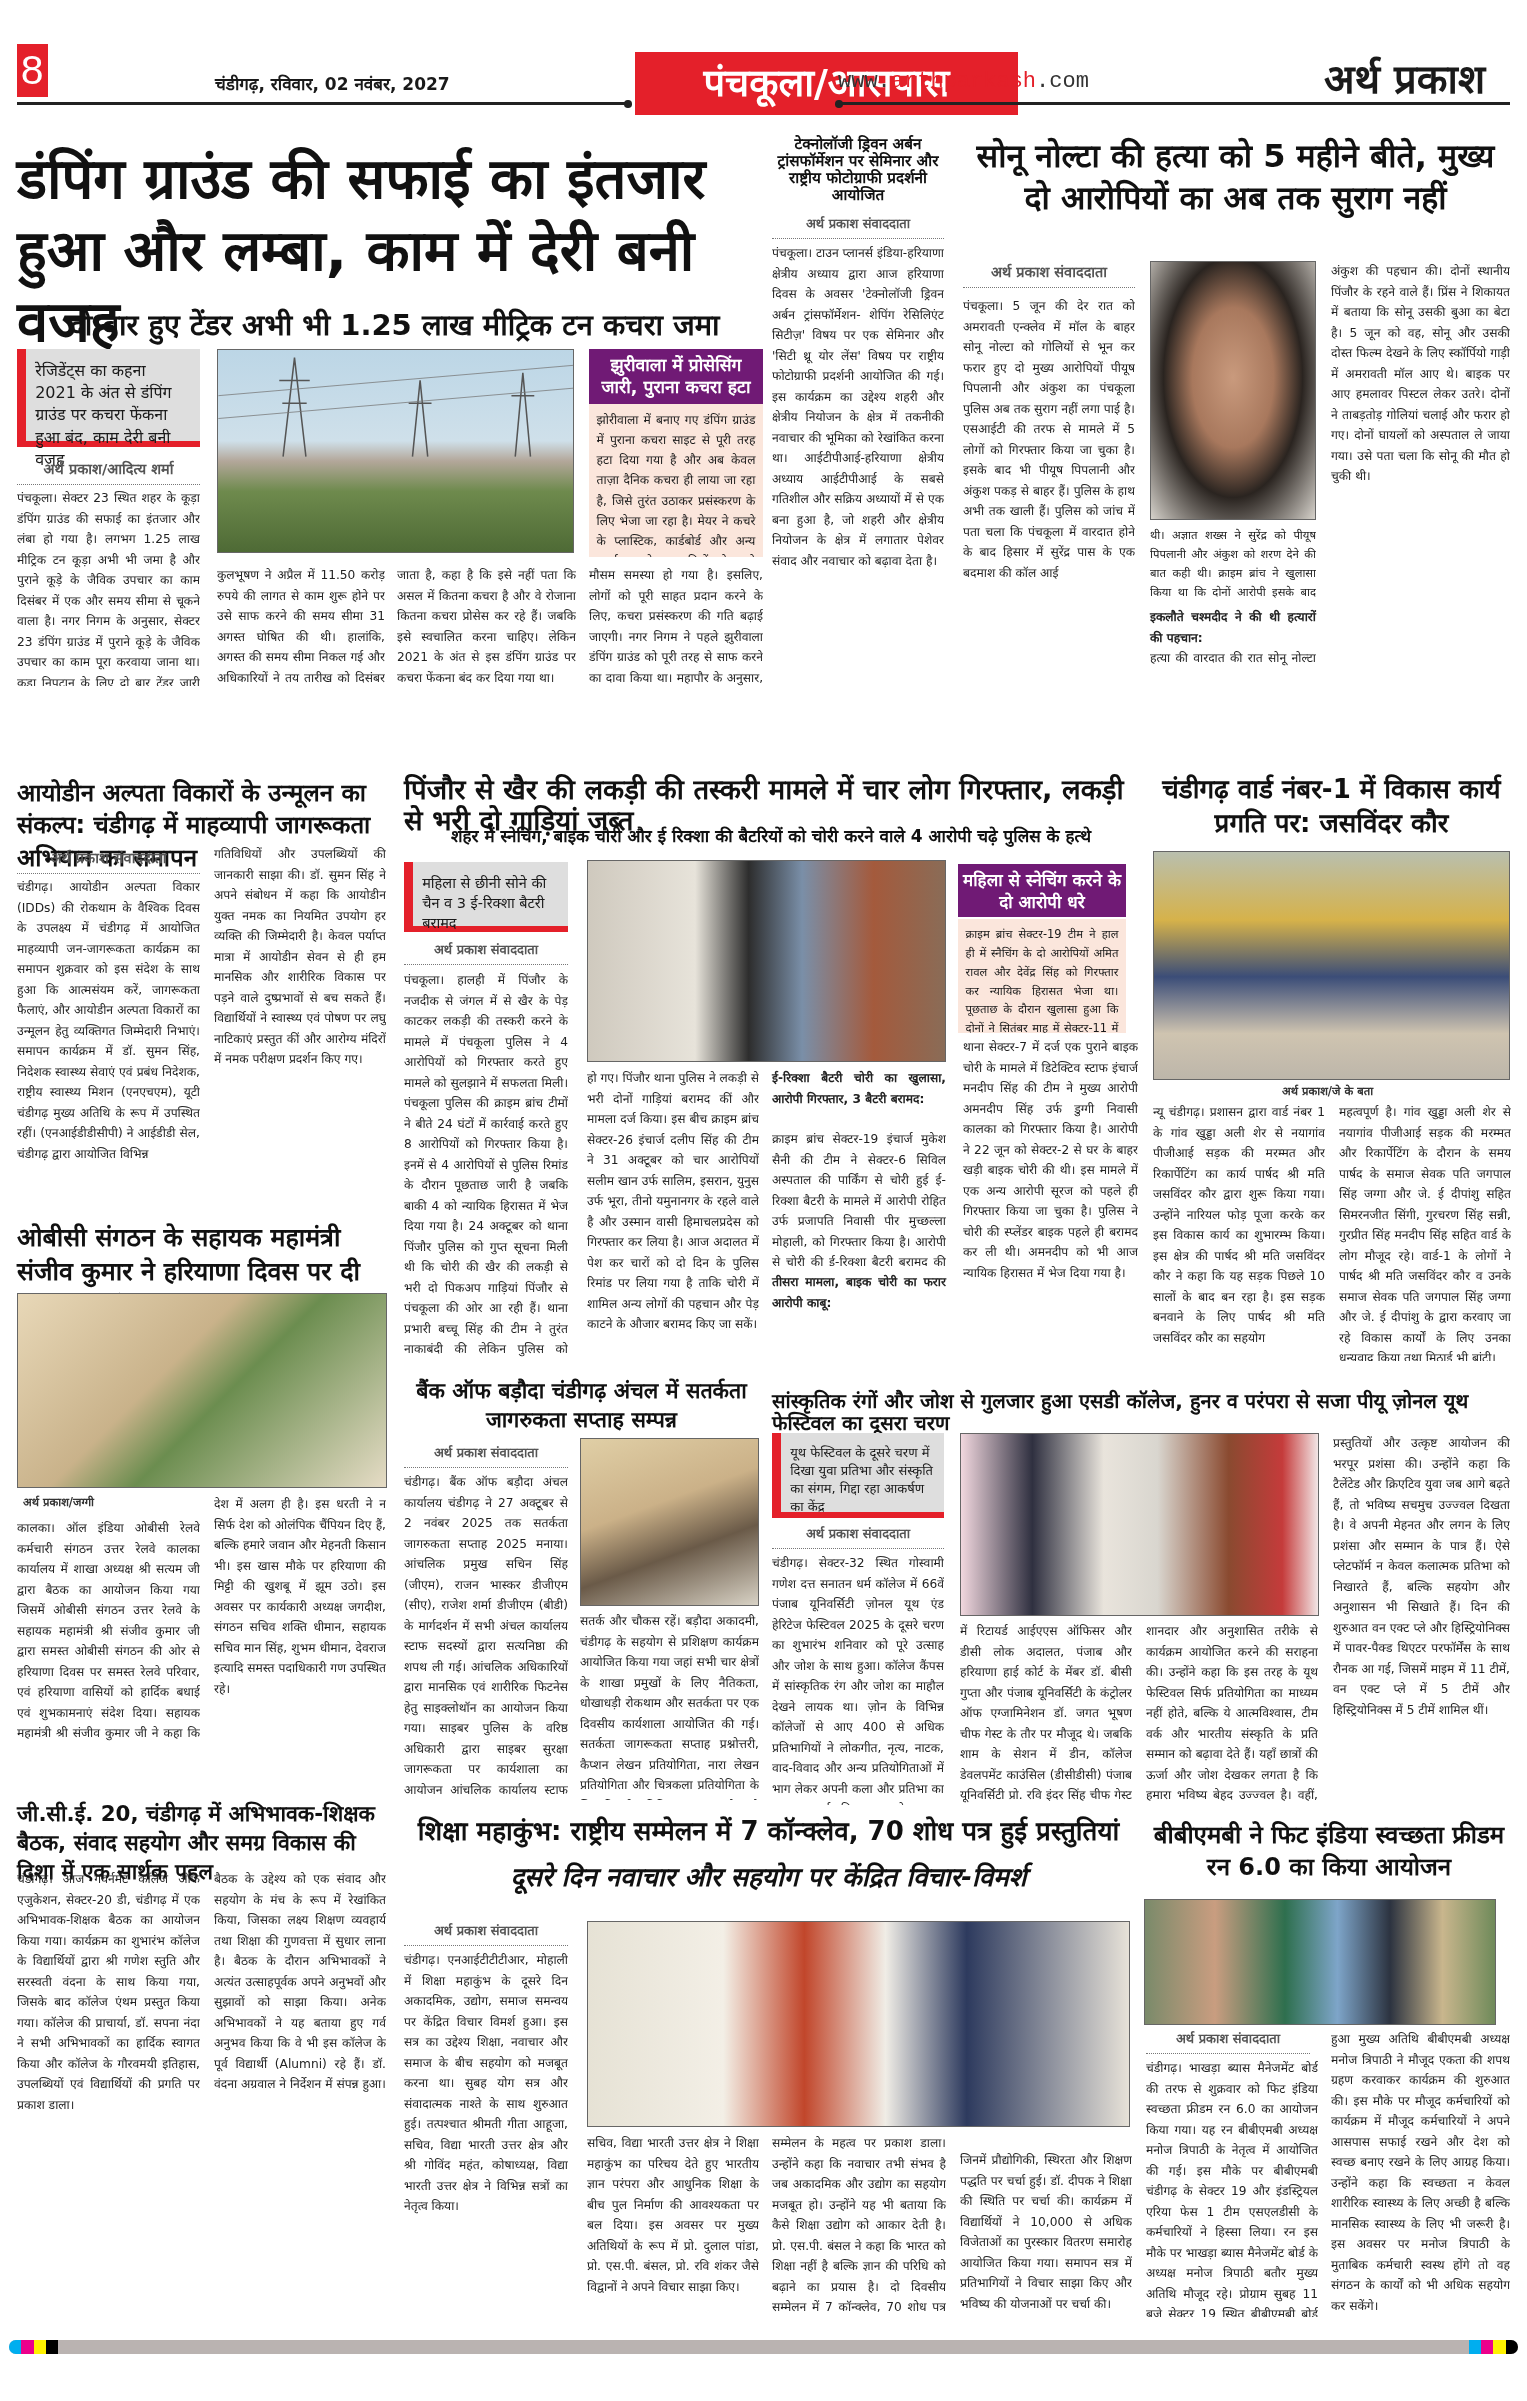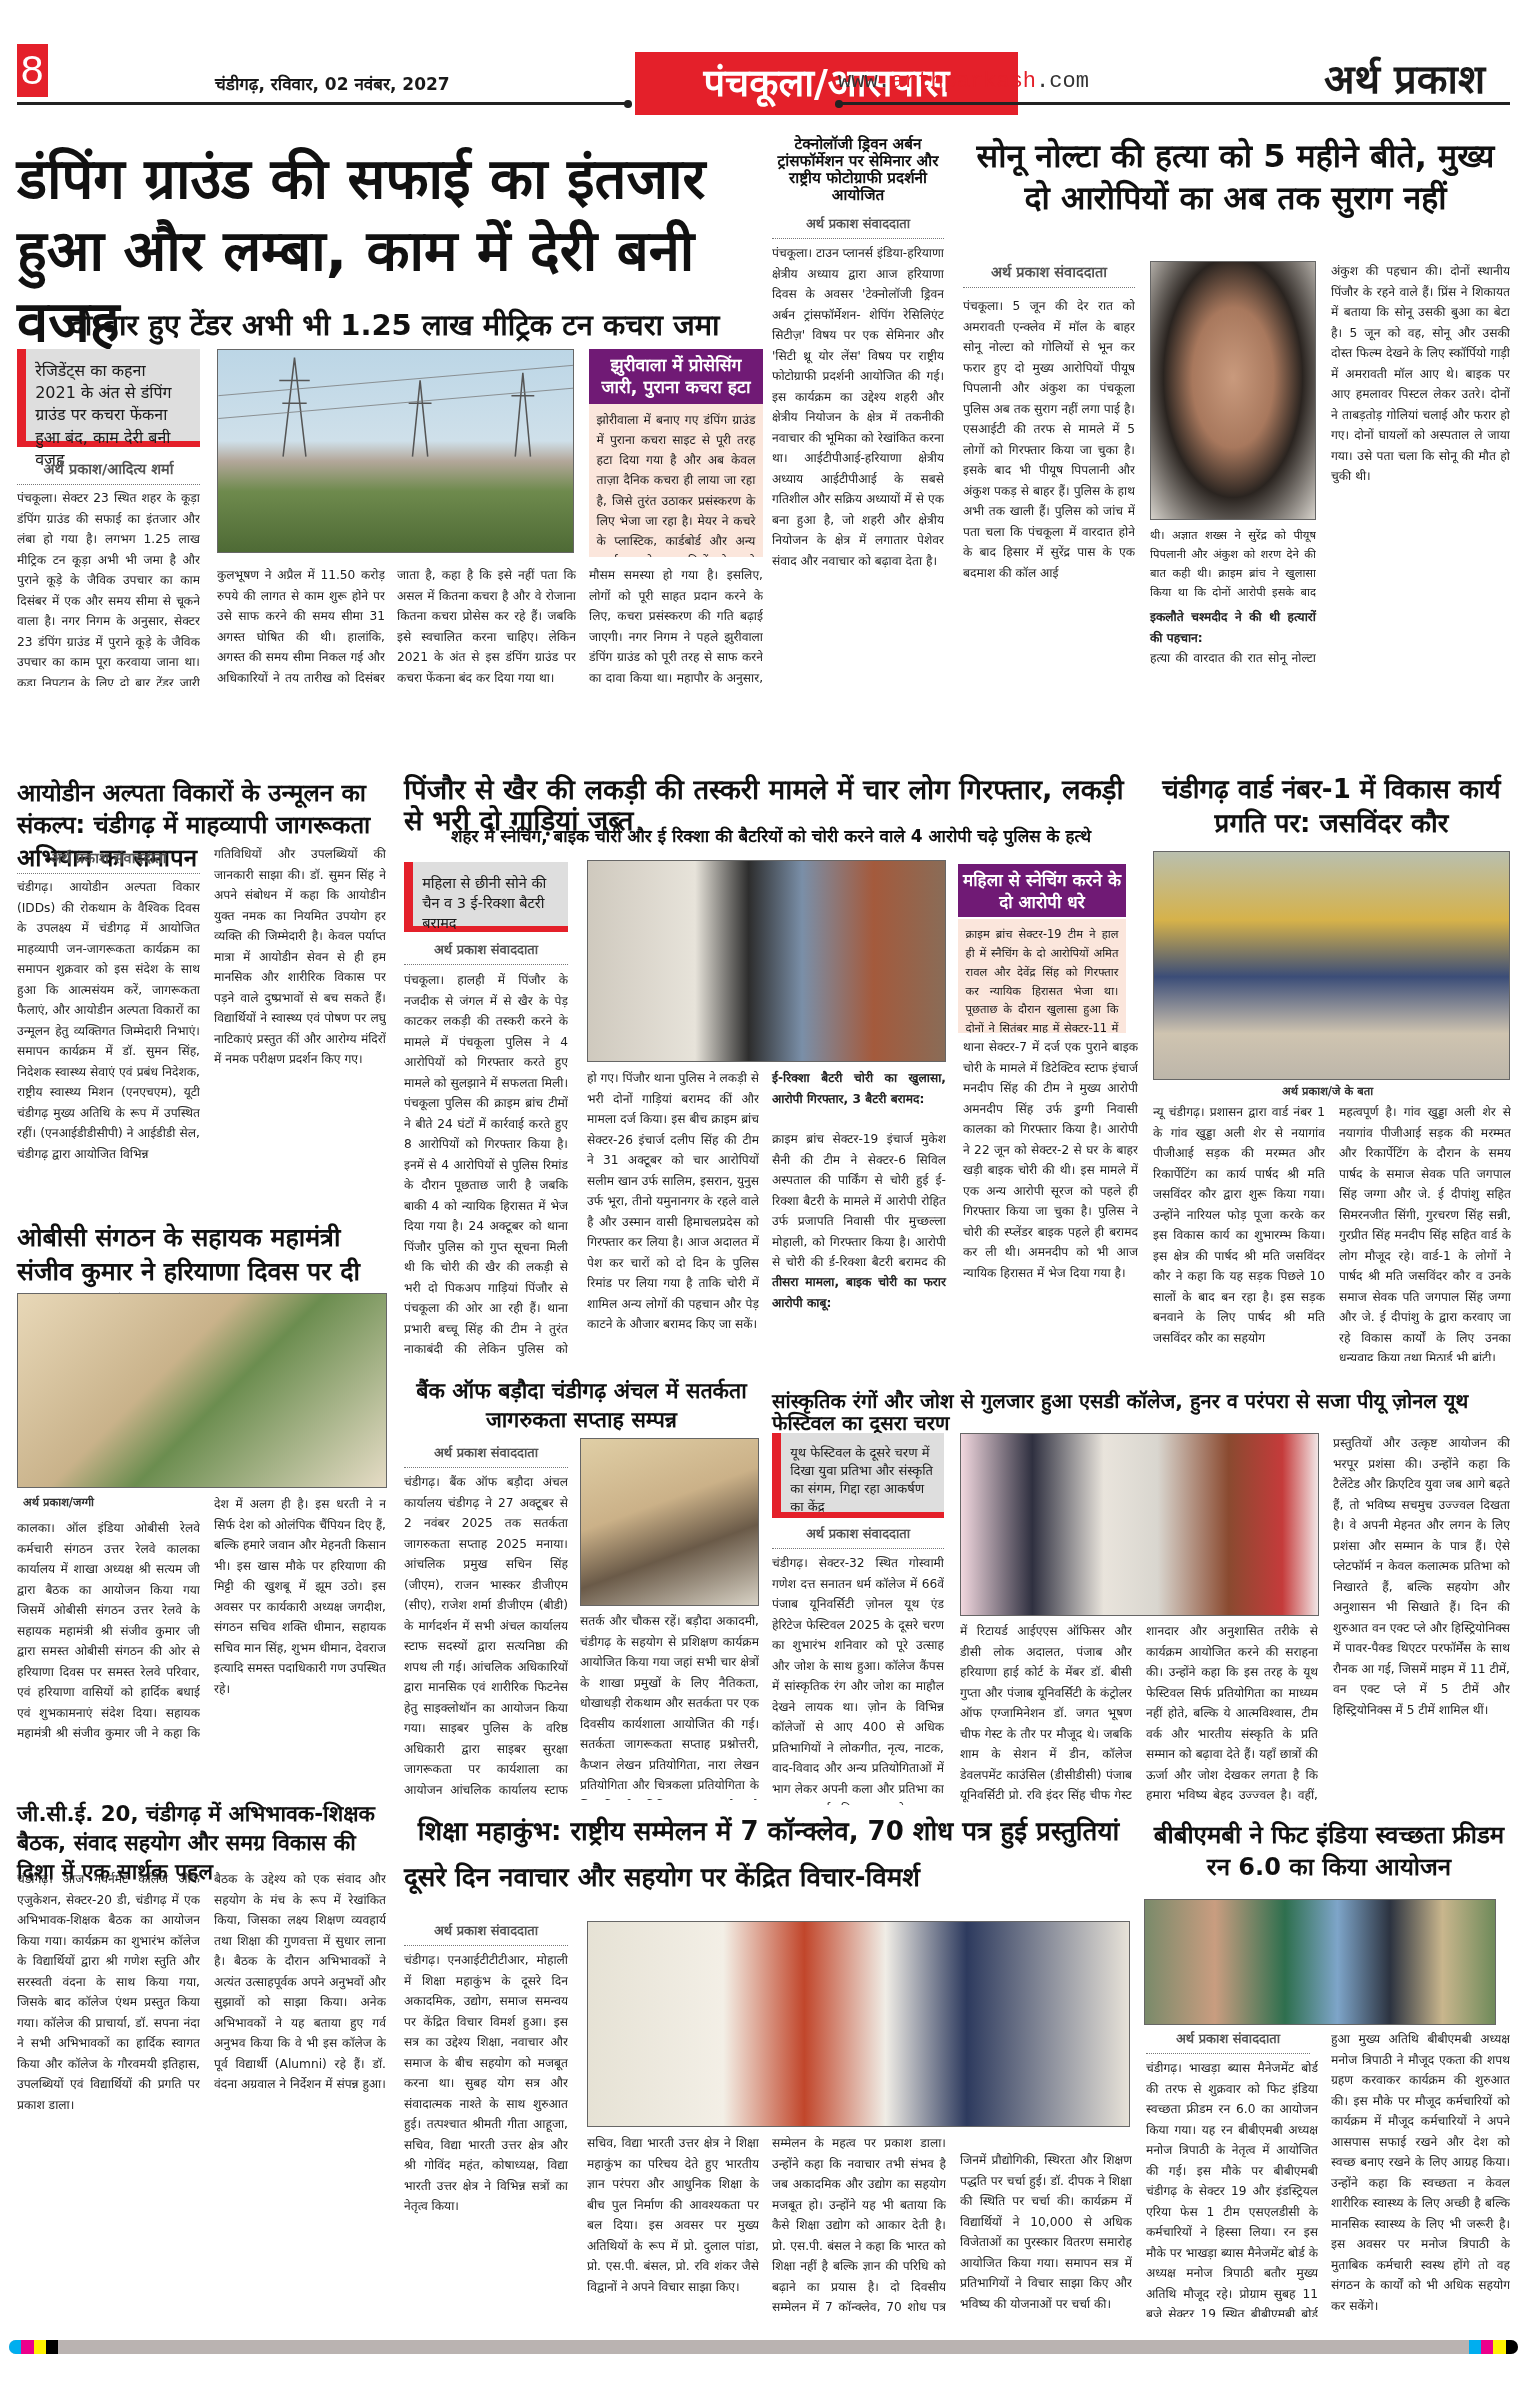--- a/index.html
+++ b/index.html
@@ -123,21 +123,21 @@
 <div class="abs hl" style="left:772px;top:1390px;width:738px;font-size:20px;">सांस्कृतिक रंगों और जोश से गुलजार हुआ एसडी कॉलेज, हुनर व परंपरा से सजा पीयू ज़ोनल यूथ फेस्टिवल का दूसरा चरण</div>
 <div class="abs greybox" style="left:772px;top:1433px;width:172px;height:85px;font-size:13px;">यूथ फेस्टिवल के दूसरे चरण में दिखा युवा प्रतिभा और संस्कृति का संगम, गिद्दा रहा आकर्षण का केंद्र</div>
 <div class="abs byline" style="left:772px;top:1524px;width:172px;font-size:13px;">अर्थ प्रकाश संवाददाता</div>
 <div class="abs body-col" style="left:772px;top:1553px;width:172px;height:252px;overflow:hidden;">चंडीगढ़। सेक्टर-32 स्थित गोस्वामी गणेश दत्त सनातन धर्म कॉलेज में 66वें पंजाब यूनिवर्सिटी ज़ोनल यूथ एंड हेरिटेज फेस्टिवल 2025 के दूसरे चरण का शुभारंभ शनिवार को पूरे उत्साह और जोश के साथ हुआ। कॉलेज कैंपस में सांस्कृतिक रंग और जोश का माहौल देखने लायक था। ज़ोन के विभिन्न कॉलेजों से आए 400 से अधिक प्रतिभागियों ने लोकगीत, नृत्य, नाटक, वाद-विवाद और अन्य प्रतियोगिताओं में भाग लेकर अपनी कला और प्रतिभा का शानदार प्रदर्शन किया। सुबह के सत्र</div>
 <div class="abs photo" style="left:960px;top:1433px;width:359px;height:183px;background:linear-gradient(90deg,#f1d7de 0%,#2f3040 20%,#e9e4dc 40%,#d9d6cf 55%,#8a4a30 75%,#c53b3b 90%,#f2e6e6 100%);"></div>
 <div class="abs body-col" style="left:960px;top:1621px;width:172px;height:183px;overflow:hidden;">में रिटायर्ड आईएएस ऑफिसर और डीसी लोक अदालत, पंजाब और हरियाणा हाई कोर्ट के मेंबर डॉ. बीसी गुप्ता और पंजाब यूनिवर्सिटी के कंट्रोलर ऑफ एग्जामिनेशन डॉ. जगत भूषण चीफ गेस्ट के तौर पर मौजूद थे। जबकि शाम के सेशन में डीन, कॉलेज डेवलपमेंट काउंसिल (डीसीडीसी) पंजाब यूनिवर्सिटी प्रो. रवि इंदर सिंह चीफ गेस्ट थे। बीसी गुप्ता ने कॉलेज द्वारा इतने</div>
 <div class="abs body-col" style="left:1146px;top:1621px;width:172px;height:183px;overflow:hidden;">शानदार और अनुशासित तरीके से कार्यक्रम आयोजित करने की सराहना की। उन्होंने कहा कि इस तरह के यूथ फेस्टिवल सिर्फ प्रतियोगिता का माध्यम नहीं होते, बल्कि ये आत्मविश्वास, टीम वर्क और भारतीय संस्कृति के प्रति सम्मान को बढ़ावा देते हैं। यहाँ छात्रों की ऊर्जा और जोश देखकर लगता है कि हमारा भविष्य बेहद उज्ज्वल है। वहीं, प्रोफेसर रवि इंदर सिंह ने विद्यार्थियों की शानदार</div>
 <div class="abs body-col" style="left:1333px;top:1433px;width:177px;height:372px;overflow:hidden;">प्रस्तुतियों और उत्कृष्ट आयोजन की भरपूर प्रशंसा की। उन्होंने कहा कि टैलेंटेड और क्रिएटिव युवा जब आगे बढ़ते हैं, तो भविष्य सचमुच उज्ज्वल दिखता है। वे अपनी मेहनत और लगन के लिए प्रशंसा और सम्मान के पात्र हैं। ऐसे प्लेटफॉर्म न केवल कलात्मक प्रतिभा को निखारते हैं, बल्कि सहयोग और अनुशासन भी सिखाते हैं। दिन की शुरुआत वन एक्ट प्ले और हिस्ट्रियोनिक्स में पावर-पैक्ड थिएटर परफॉर्मेंस के साथ रौनक आ गई, जिसमें माइम में 11 टीमें, वन एक्ट प्ले में 5 टीमें और हिस्ट्रियोनिक्स में 5 टीमें शामिल थीं।</div>
 
 <div class="abs hl" style="left:404px;top:1817px;width:729px;font-size:26px;text-align:center;">शिक्षा महाकुंभ: राष्ट्रीय सम्मेलन में 7 कॉन्क्लेव, 70 शोध पत्र हुई प्रस्तुतियां</div>
-<div class="abs hl" style="left:404px;top:1863px;width:729px;font-size:26px;text-align:left;">दूसरे दिन नवाचार और सहयोग पर केंद्रित विचार-विमर्श</div>
+<div class="abs hl" style="left:404px;top:1863px;width:729px;font-size:26px;text-align:center;font-style:italic;">दूसरे दिन नवाचार और सहयोग पर केंद्रित विचार-विमर्श</div>
 <div class="abs byline" style="left:404px;top:1921px;width:164px;font-size:13px;">अर्थ प्रकाश संवाददाता</div>
 <div class="abs body-col" style="left:404px;top:1950px;width:164px;height:366px;overflow:hidden;">चंडीगढ़। एनआईटीटीटीआर, मोहाली में शिक्षा महाकुंभ के दूसरे दिन अकादमिक, उद्योग, समाज समन्वय पर केंद्रित विचार विमर्श हुआ। इस सत्र का उद्देश्य शिक्षा, नवाचार और समाज के बीच सहयोग को मजबूत करना था। सुबह योग सत्र और संवादात्मक नाश्ते के साथ शुरुआत हुई। तत्पश्चात श्रीमती गीता आहूजा, सचिव, विद्या भारती उत्तर क्षेत्र और श्री गोविंद महंत, कोषाध्यक्ष, विद्या भारती उत्तर क्षेत्र ने विभिन्न सत्रों का नेतृत्व किया।</div>
 <div class="abs photo" style="left:587px;top:1921px;width:543px;height:206px;background:linear-gradient(90deg,#e6e2d5 0%,#f3efe6 25%,#c1462b 40%,#f0ede6 55%,#2d3a5e 70%,#e7e2d8 100%);"></div>
 <div class="abs body-col" style="left:587px;top:2133px;width:172px;height:183px;overflow:hidden;">सचिव, विद्या भारती उत्तर क्षेत्र ने शिक्षा महाकुंभ का परिचय देते हुए भारतीय ज्ञान परंपरा और आधुनिक शिक्षा के बीच पुल निर्माण की आवश्यकता पर बल दिया। इस अवसर पर मुख्य अतिथियों के रूप में प्रो. दुलाल पांडा, प्रो. एस.पी. बंसल, प्रो. रवि शंकर जैसे विद्वानों ने अपने विचार साझा किए।</div>
 <div class="abs body-col" style="left:772px;top:2133px;width:174px;height:183px;overflow:hidden;">सम्मेलन के महत्व पर प्रकाश डाला। उन्होंने कहा कि नवाचार तभी संभव है जब अकादमिक और उद्योग का सहयोग मजबूत हो। उन्होंने यह भी बताया कि कैसे शिक्षा उद्योग को आकार देती है। प्रो. एस.पी. बंसल ने कहा कि भारत को शिक्षा नहीं है बल्कि ज्ञान की परिधि को बढ़ाने का प्रयास है। दो दिवसीय सम्मेलन में 7 कॉन्क्लेव, 70 शोध पत्र प्रस्तुत किए गए।</div>
 <div class="abs body-col" style="left:960px;top:2133px;width:172px;height:183px;overflow:hidden;margin-top:17px;">जिनमें प्रौद्योगिकी, स्थिरता और शिक्षण पद्धति पर चर्चा हुई। डॉ. दीपक ने शिक्षा की स्थिति पर चर्चा की। कार्यक्रम में विद्यार्थियों ने 10,000 से अधिक विजेताओं का पुरस्कार वितरण समारोह आयोजित किया गया। समापन सत्र में प्रतिभागियों ने विचार साझा किए और भविष्य की योजनाओं पर चर्चा की।</div>
 
 <div class="abs hl" style="left:1148px;top:1819px;width:362px;font-size:24px;text-align:center;line-height:1.35;">बीबीएमबी ने फिट इंडिया स्वच्छता फ्रीडम रन 6.0 का किया आयोजन</div>
 <div class="abs photo" style="left:1144px;top:1899px;width:352px;height:126px;background:linear-gradient(90deg,#7a8a6a 0%,#c99d80 20%,#2e6f4e 40%,#7ea5c9 55%,#2c3340 70%,#c9b68d 85%,#6f8a5a 100%);"></div>
 <div class="abs byline" style="left:1146px;top:2029px;width:164px;font-size:13px;">अर्थ प्रकाश संवाददाता</div>

